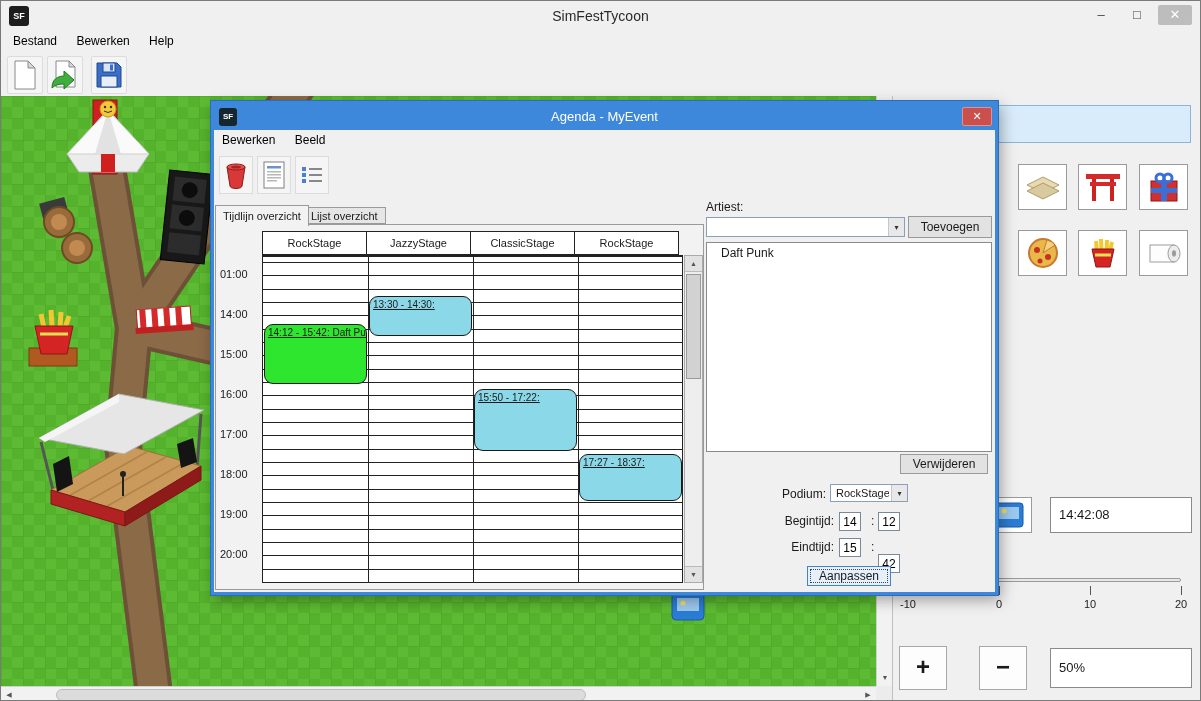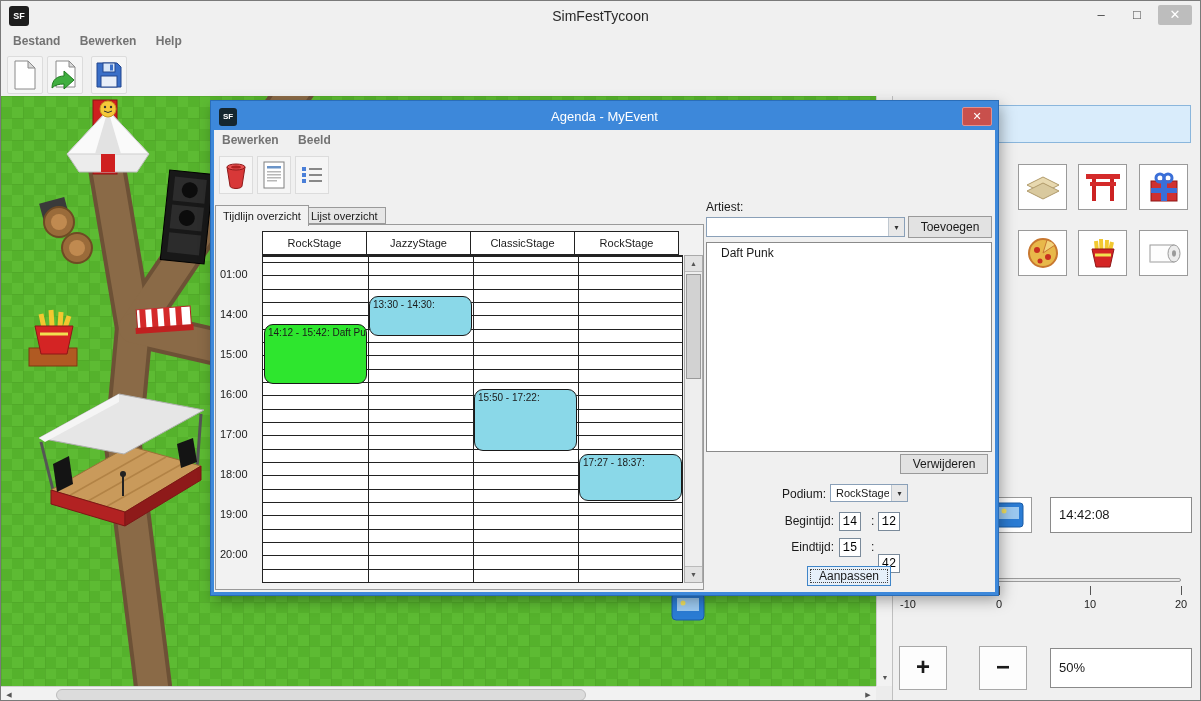--- a/index.html
+++ b/index.html
@@ -10,21 +10,21 @@
 
   
   .titlebar{position:absolute;left:0;top:0;width:100%;height:30px;background:#f0f0f0;}
   .logo-badge{position:absolute;left:8px;top:5px;width:20px;height:20px;background:#1d1d1d;color:#fff;
     font-weight:bold;font-size:9px;text-align:center;line-height:20px;border-radius:3px;}
   .win-title{position:absolute;left:0;right:0;top:0;height:30px;line-height:30px;text-align:center;font-size:14px;color:#2a2a2a;}
   .winctl{position:absolute;right:8px;top:4px;display:flex;gap:6px;align-items:center;}
   .win-btn{width:30px;height:20px;text-align:center;line-height:20px;font-size:13px;color:#444;}
   .win-btn.close{background:#bdbdbd;color:#fff;border-radius:2px;width:34px;}
   .menubar{position:absolute;left:0;top:30px;width:100%;height:22px;background:#f0f0f0;padding-left:4px;}
-  .menu-item{display:inline-block;padding:3px 8px;font-size:12px;color:#737373;font-weight:bold;}
+  .menu-item{display:inline-block;padding:3px 8px;font-size:12px;color:#000000;}
   .main-toolbar{position:absolute;left:0;top:52px;width:100%;height:43px;background:#f0f0f0;}
   .tool-btn{position:absolute;top:3px;width:36px;height:38px;display:flex;align-items:center;justify-content:center;
     background:#f5f5f5;border:1px solid #dcdcdc;border-radius:2px;}
 
   
   .map{position:absolute;left:0;top:95px;width:875px;height:590px;overflow:hidden;}
   .vscroll{position:absolute;left:875px;top:95px;width:16px;height:590px;background:#f2f2f2;border-left:1px solid #d0d0d0;}
   .hscroll{position:absolute;left:0;top:685px;width:875px;height:16px;background:#f2f2f2;border-top:1px solid #d0d0d0;}
   .corner{position:absolute;left:875px;top:685px;width:16px;height:16px;background:#ececec;}
   .sb-glyph{position:absolute;font-size:7px;color:#555;text-align:center;width:16px;height:16px;line-height:16px;}
@@ -68,40 +68,40 @@
   .tab.active{height:21px;background:#f2f2f2;border-bottom:none;z-index:3;line-height:21px;}
   .tl-panel{position:absolute;left:1px;top:94px;width:489px;height:366px;background:#f2f2f2;border:1px solid #9a9a9a;z-index:2;}
   .tl-time{position:absolute;left:4px;font-size:11px;}
   .tl-header{position:absolute;left:46px;top:6px;display:flex;}
   .tl-th{width:105px;height:24px;margin-left:-1px;border:1px solid #222;background:#fff;font-size:11px;line-height:22px;text-align:center;}
   .tl-th:first-child{margin-left:0;}
   .tl-grid{position:absolute;left:46px;top:30px;width:421px;height:328px;background-color:#fff;border:1px solid #222;
     background-image:repeating-linear-gradient(to bottom,#222 0px,#222 1px,transparent 1px,transparent 13.33px);
     background-position:0 6px;}
   .tl-vline{position:absolute;top:0;bottom:0;width:1px;background:#222;}
-  .tl-event{position:absolute;width:103px;border:1px solid #1a1a1a;border-radius:9px;overflow:hidden;}
+  .tl-event{position:absolute;width:103px;border:1px solid #1a1a1a;border-radius:9px;overflow:hidden;text-decoration:underline;}
   .tl-event-label{font-size:10px;padding:2px 3px;white-space:nowrap;overflow:hidden;}
   .tl-scroll{position:absolute;left:468px;top:30px;width:19px;height:328px;background:#eee;border:1px solid #aaa;}
   .sbv-btn{position:absolute;left:0;top:0;width:17px;height:16px;background:#e2e2e2;border-bottom:1px solid #bbb;
     font-size:7px;color:#555;text-align:center;line-height:16px;}
   .sbv-btn.bottom{bottom:0;top:auto;border-bottom:none;border-top:1px solid #bbb;}
   .sbv-thumb{position:absolute;left:1px;top:18px;width:15px;height:105px;background:#d2d2d2;border:1px solid #9a9a9a;}
   .lbl{position:absolute;font-size:12px;}
   .lbl.right{text-align:right;}
   .combo{position:absolute;background:#fff;border:1px solid #8aa0b8;}
   .combo-text{position:absolute;left:5px;top:0;right:18px;height:100%;display:flex;align-items:center;font-size:11px;overflow:hidden;}
   .combo-arrow{position:absolute;right:0;top:0;bottom:0;width:16px;background:#e8e8e8;border-left:1px solid #c0c8d0;
     display:flex;align-items:center;justify-content:center;font-size:8px;color:#333;}
   .btn{position:absolute;background:#e2e2e2;border:1px solid #9a9a9a;font-size:12px;
     display:flex;align-items:center;justify-content:center;}
   .btn.focused{background:#e6f0fa;border-color:#3f85c8;outline:1px dotted #444;outline-offset:-4px;}
   .list{position:absolute;left:492px;top:112px;width:286px;height:210px;background:#fff;border:1px solid #8a8a8a;overflow:hidden;}
   .artist-item{font-size:12px;padding:3px 14px;}
   .num-input{position:absolute;width:22px;height:19px;border:1px solid #7a8a9a;font-size:12px;text-align:center;
-    font-family:Liberation Mono, monospace;background:#fff;padding:0;}
+    font-family:Liberation Sans, sans-serif;background:#fff;padding:0;}
 </style>
 </head>
 <body>
 
 <div class="screen">
 
   <div class="titlebar">
     <span class="logo-badge">SF</span>
     <span class="win-title">SimFestTycoon</span>
     <span class="winctl">

